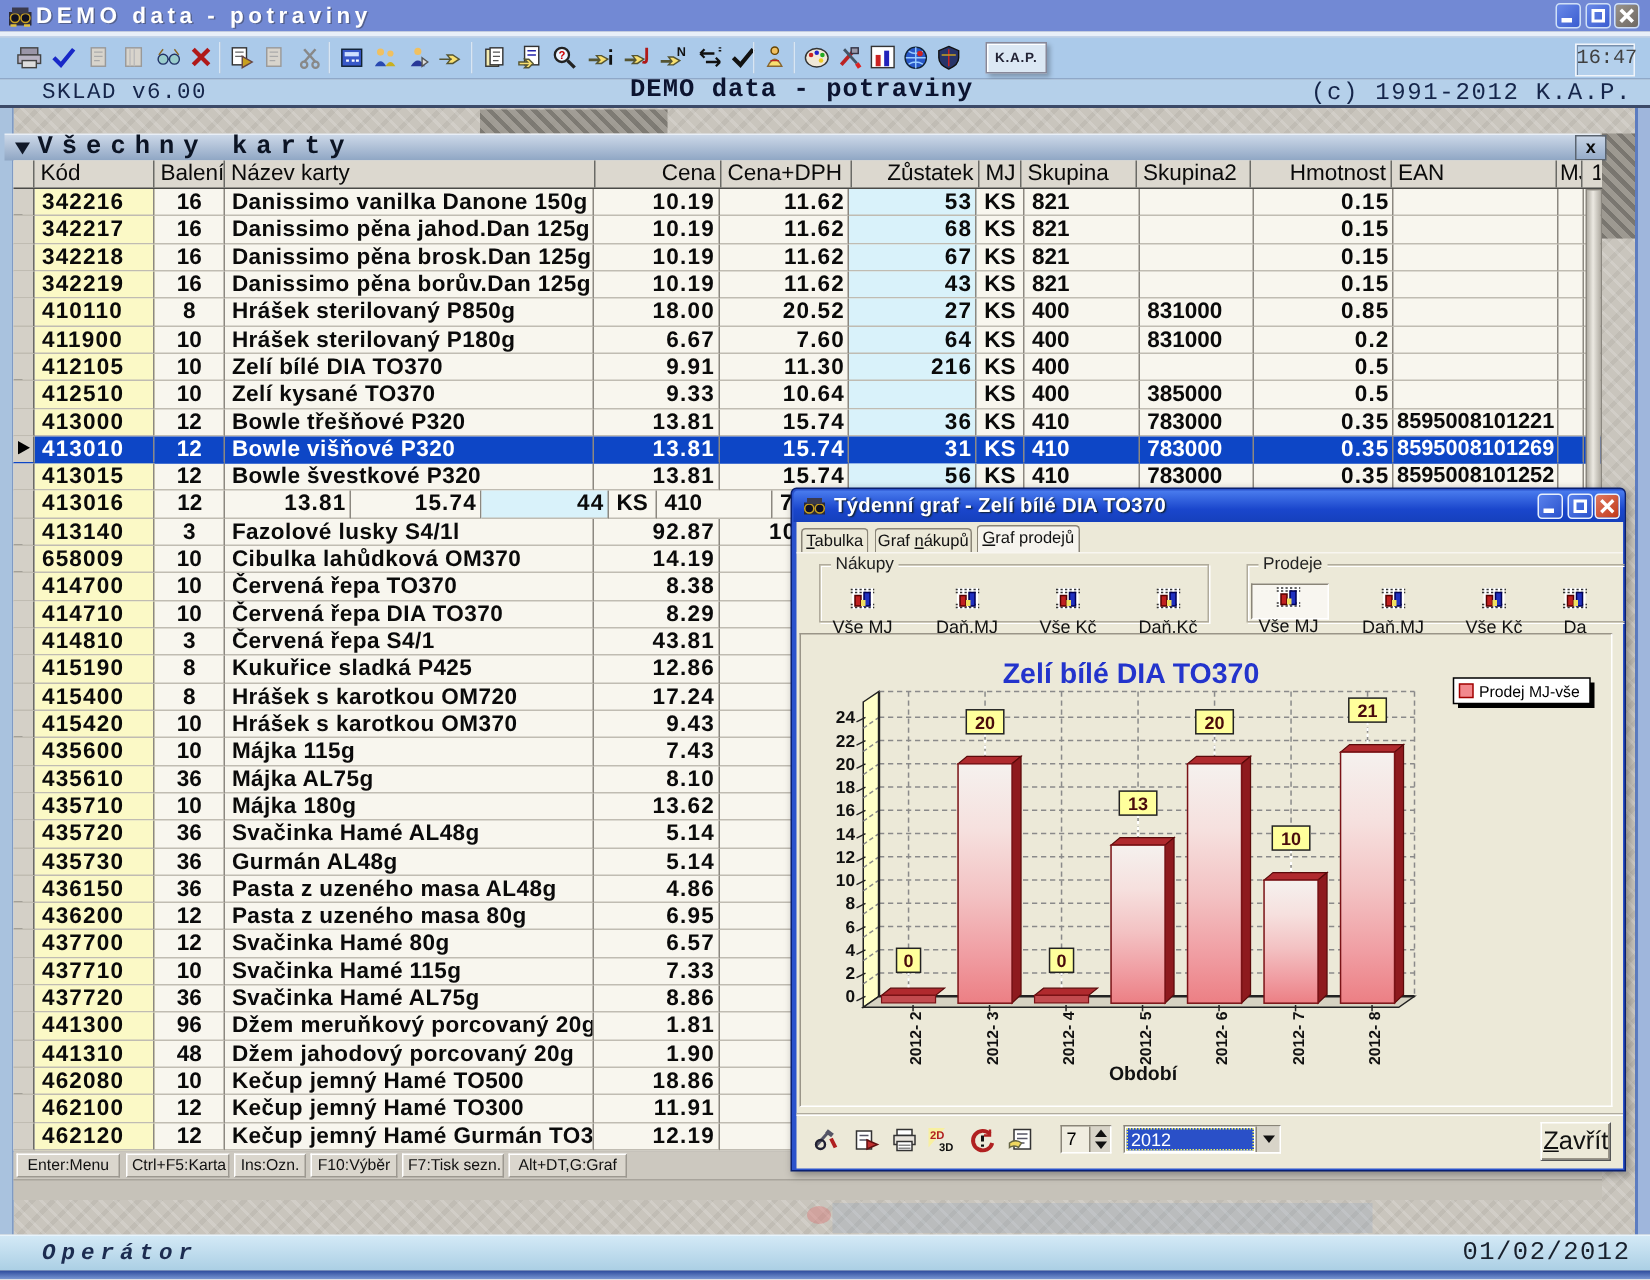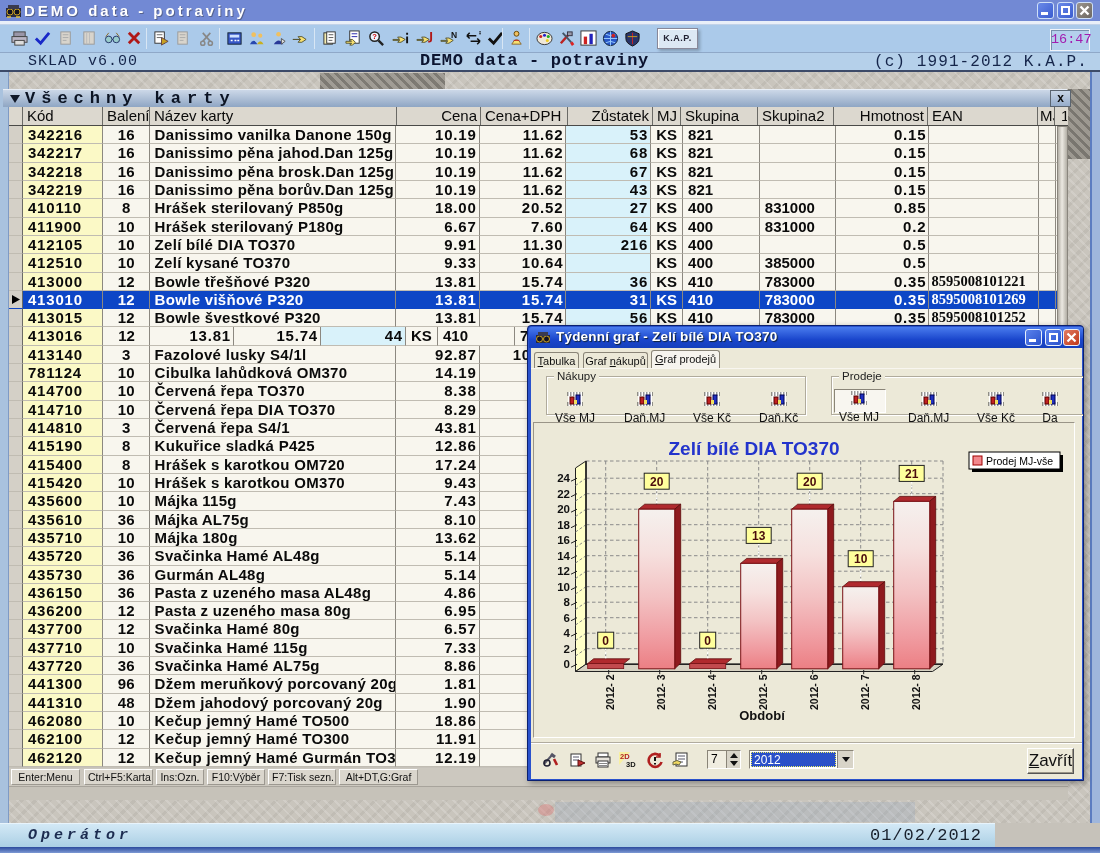--- a/index.html
+++ b/index.html
@@ -17,21 +17,21 @@
 .wbtn { position:absolute; top:2px; width:17px; height:17px; border-radius:3px; border:1px solid #cfe0f8; }
 #wmin { left:1037px; background:linear-gradient(135deg,#6a8ae8,#3a5cd0); }
 #wmax { left:1057px; background:linear-gradient(135deg,#6a8ae8,#3a5cd0); }
 #wclo { left:1076px; background:linear-gradient(135deg,#9a948c,#6e6862); }
 
 #strip1 { position:absolute; left:0; top:21px; width:1100px; height:4px; background:#e9eff8; border-bottom:1px solid #c2d2e8; }
 #tool { position:absolute; left:0; top:25px; width:1100px; height:28px; background:#abcaea; border-bottom:1px solid #8fa8c8; }
 .tbi { position:absolute; top:5px; }
 .tsep { position:absolute; top:3px; width:1px; height:21px; background:#8aa4c4; border-right:1px solid #d8e6f4; }
 #kap { position:absolute; left:657px; top:3px; width:41px; height:21px; background:#dce8f4; border:1px solid #889; box-shadow:1px 1px 0 #fff inset, 2px 2px 3px rgba(0,0,0,0.25); font-size:9px; font-weight:bold; color:#223; text-align:center; line-height:19px; letter-spacing:0.5px; }
-#clock { position:absolute; left:1050px; top:4px; width:40px; height:22px; background:#b4d0ec; border:1px solid #f0f4fa; box-shadow:inset 1px 1px 0 rgba(70,90,120,0.55); font-family:"Liberation Mono",monospace; font-size:13.5px; color:#a21caf; text-align:center; line-height:20px; }
+#clock { position:absolute; left:1050px; top:4px; width:40px; height:22px; background:#b4d0ec; border:1px solid #f0f4fa; box-shadow:inset 1px 1px 0 rgba(70,90,120,0.55); font-family:"Liberation Mono",monospace; font-size:13.5px; color:#404040; text-align:center; line-height:20px; }
 #inforow { position:absolute; left:0; top:53px; width:1100px; height:17px; background:#b5d0ea; font-family:"Liberation Mono",monospace; font-size:15px; color:#15254a; }
 #inforow .l { position:absolute; left:28px; top:0; letter-spacing:1px; }
 #inforow .m { position:absolute; left:420px; top:-1px; font-size:17px; line-height:18px; font-weight:bold; letter-spacing:0.7px; color:#0c1430; }
 #inforow .r { position:absolute; right:12px; top:0; font-size:16px; letter-spacing:1.1px; }
 #darkline { position:absolute; left:0; top:70px; width:1100px; height:2px; background:#3c4a68; }
 
 #frameL { position:absolute; left:0; top:72px; width:9px; height:751px; background:#a9c2de; border-right:1px solid #7f9ac4; }
 #frameR { position:absolute; left:1090px; top:72px; width:10px; height:751px; background:#9fb6dc; border-left:2px solid #5c7cc0; }
 #texTop { position:absolute; left:0; top:72px; width:1100px; height:17px; }
 #texRight { position:absolute; left:1068px; top:89px; width:22px; height:734px; }
@@ -51,32 +51,32 @@
 .c.kod  { width:80px; background:#fbf9c6; letter-spacing:0.8px; }
 .c.bal  { width:47px; text-align:center; }
 .c.naz  { width:247px; letter-spacing:0.3px; }
 .c.cena { width:84px; }
 .c.dph  { width:87px; }
 .c.zus  { width:85px; background:#d9f2fa; }
 .c.mj   { width:32px; }
 .c.sk   { width:77px; }
 .c.sk2  { width:76px; }
 .c.hm   { width:94px; }
-.c.ean  { width:110px; letter-spacing:0; font-size:14.5px; padding:0 2px;font-family:Liberation Serif, serif; }
+.c.ean  { width:110px; letter-spacing:0; font-size:14.5px; padding:0 2px; }
 .c.mjx  { width:17px; }
 .c.ex   { width:12px; border-right:none; }
 .num { text-align:right; padding-right:2px !important; letter-spacing:0.8px; }
 .tr.sel .c { background:#0d46c6 !important; color:#fff; border-bottom-color:#0d46c6; }
 .tr.sel .c.g { background:#d4d0c7 !important; }
 #vsb { position:absolute; left:1057px; top:126px; width:11px; height:660px; background:linear-gradient(90deg,#b2aea5,#ece9e2 45%,#b2aea5); border:1px solid #8a867e; }
 #hints { position:absolute; left:9px; top:768px; width:1059px; height:18px; background:#ccc8bf; font-size:11.5px; color:#111; }
 .hint { position:absolute; top:1px; height:16px; background:#dad6cd; border:1px solid #9c9890; border-top-color:#fff; border-left-color:#fff; padding:0 3px; line-height:14px; white-space:nowrap; font-size:10.5px; overflow:hidden; text-align:center; }
 #hsb { position:absolute; left:9px; top:786px; width:1059px; height:14px; background:#c6c2b9; border-top:1px solid #a8a49c; }
 
-#opbar { position:absolute; left:0px; top:823px; width:995px; height:24px; background:linear-gradient(#d3e9f6,#abcfe4); border-top:1px solid #e8f4fc; font-family:"Liberation Mono",monospace; }
+#opbar { position:absolute; left:0px; top:823px; width:1100px; height:24px; background:linear-gradient(#d3e9f6,#abcfe4); border-top:1px solid #e8f4fc; font-family:"Liberation Mono",monospace; }
 #opbar .op { position:absolute; left:28px; top:3px; font-size:15px; font-style:italic; font-weight:bold; color:#1c2c50; letter-spacing:4px; }
 #opbar .dt { position:absolute; right:13px; top:2px; font-size:17px; color:#18202c; letter-spacing:1px; }
 #botframe { position:absolute; left:0; top:847px; width:1100px; height:6px; background:linear-gradient(#2c4a9c,#7c99d4); }
 
 #dlg { position:absolute; left:527px; top:325px; width:557px; height:456px; background:#2a52cc; border:1px solid #0a2070; border-radius:4px 4px 0 0; overflow:hidden; box-shadow:2px 2px 6px rgba(0,0,0,0.35); }
 #dtitle { position:absolute; left:1px; top:1px; width:555px; height:21px; background:linear-gradient(#4a7cee,#1a46cc 60%,#1540bc); border-radius:3px 3px 0 0; }
 #dtitle .txt { position:absolute; left:27px; top:2px; font-size:13.5px; font-weight:bold; color:#fff; text-shadow:1px 1px 1px #123; letter-spacing:0.2px; }
 .dbtn { position:absolute; top:2px; width:17px; height:17px; border-radius:3px; border:1px solid #e8f0fc; font-size:11px; color:#fff; text-align:center; line-height:15px; font-weight:bold; }
 #dmin { left:496px; background:linear-gradient(135deg,#5a82ec,#2a52cc); }
 #dmax { left:516px; background:linear-gradient(135deg,#5a82ec,#2a52cc); }
@@ -507,21 +507,21 @@
         <span class="c mj">KS</span>
         <span class="c sk">410</span>
         <span class="c sk2"></span>
         <span class="c num hm">1.2</span>
         <span class="c ean"></span>
         <span class="c mjx"></span>
         <span class="c ex"></span>
       </div>
 <div class="tr">
         <span class="c g"></span>
-        <span class="c kod">781124</span>
+        <span class="c kod">658009</span>
         <span class="c bal">10</span>
         <span class="c naz">Cibulka lahůdková OM370</span>
         <span class="c num cena">14.19</span>
         <span class="c num dph"></span>
         <span class="c num zus">22</span>
         <span class="c mj">KS</span>
         <span class="c sk">400</span>
         <span class="c sk2"></span>
         <span class="c num hm">0.4</span>
         <span class="c ean"></span>

